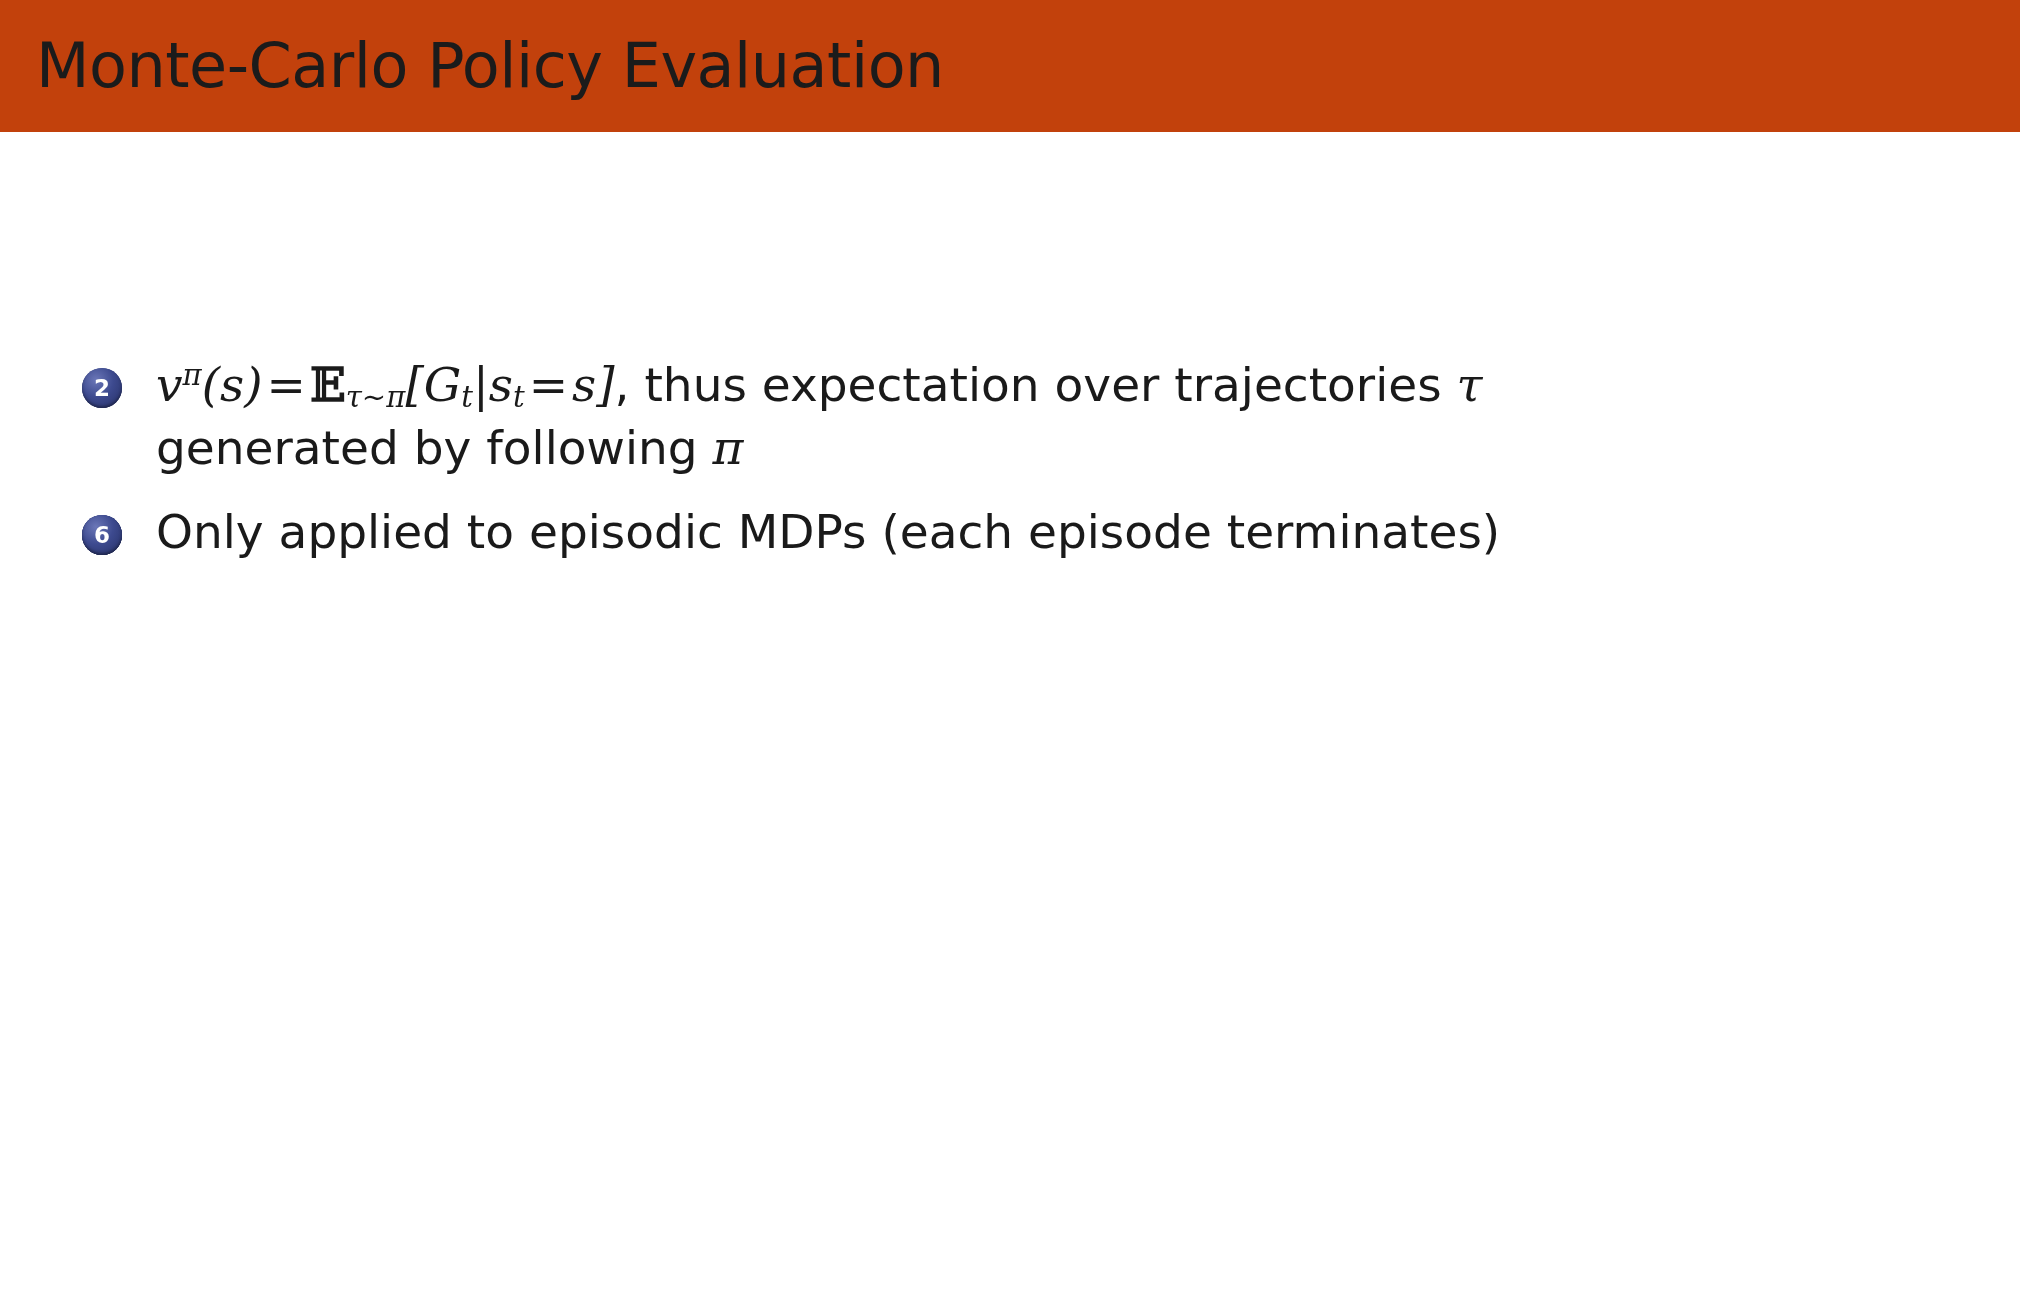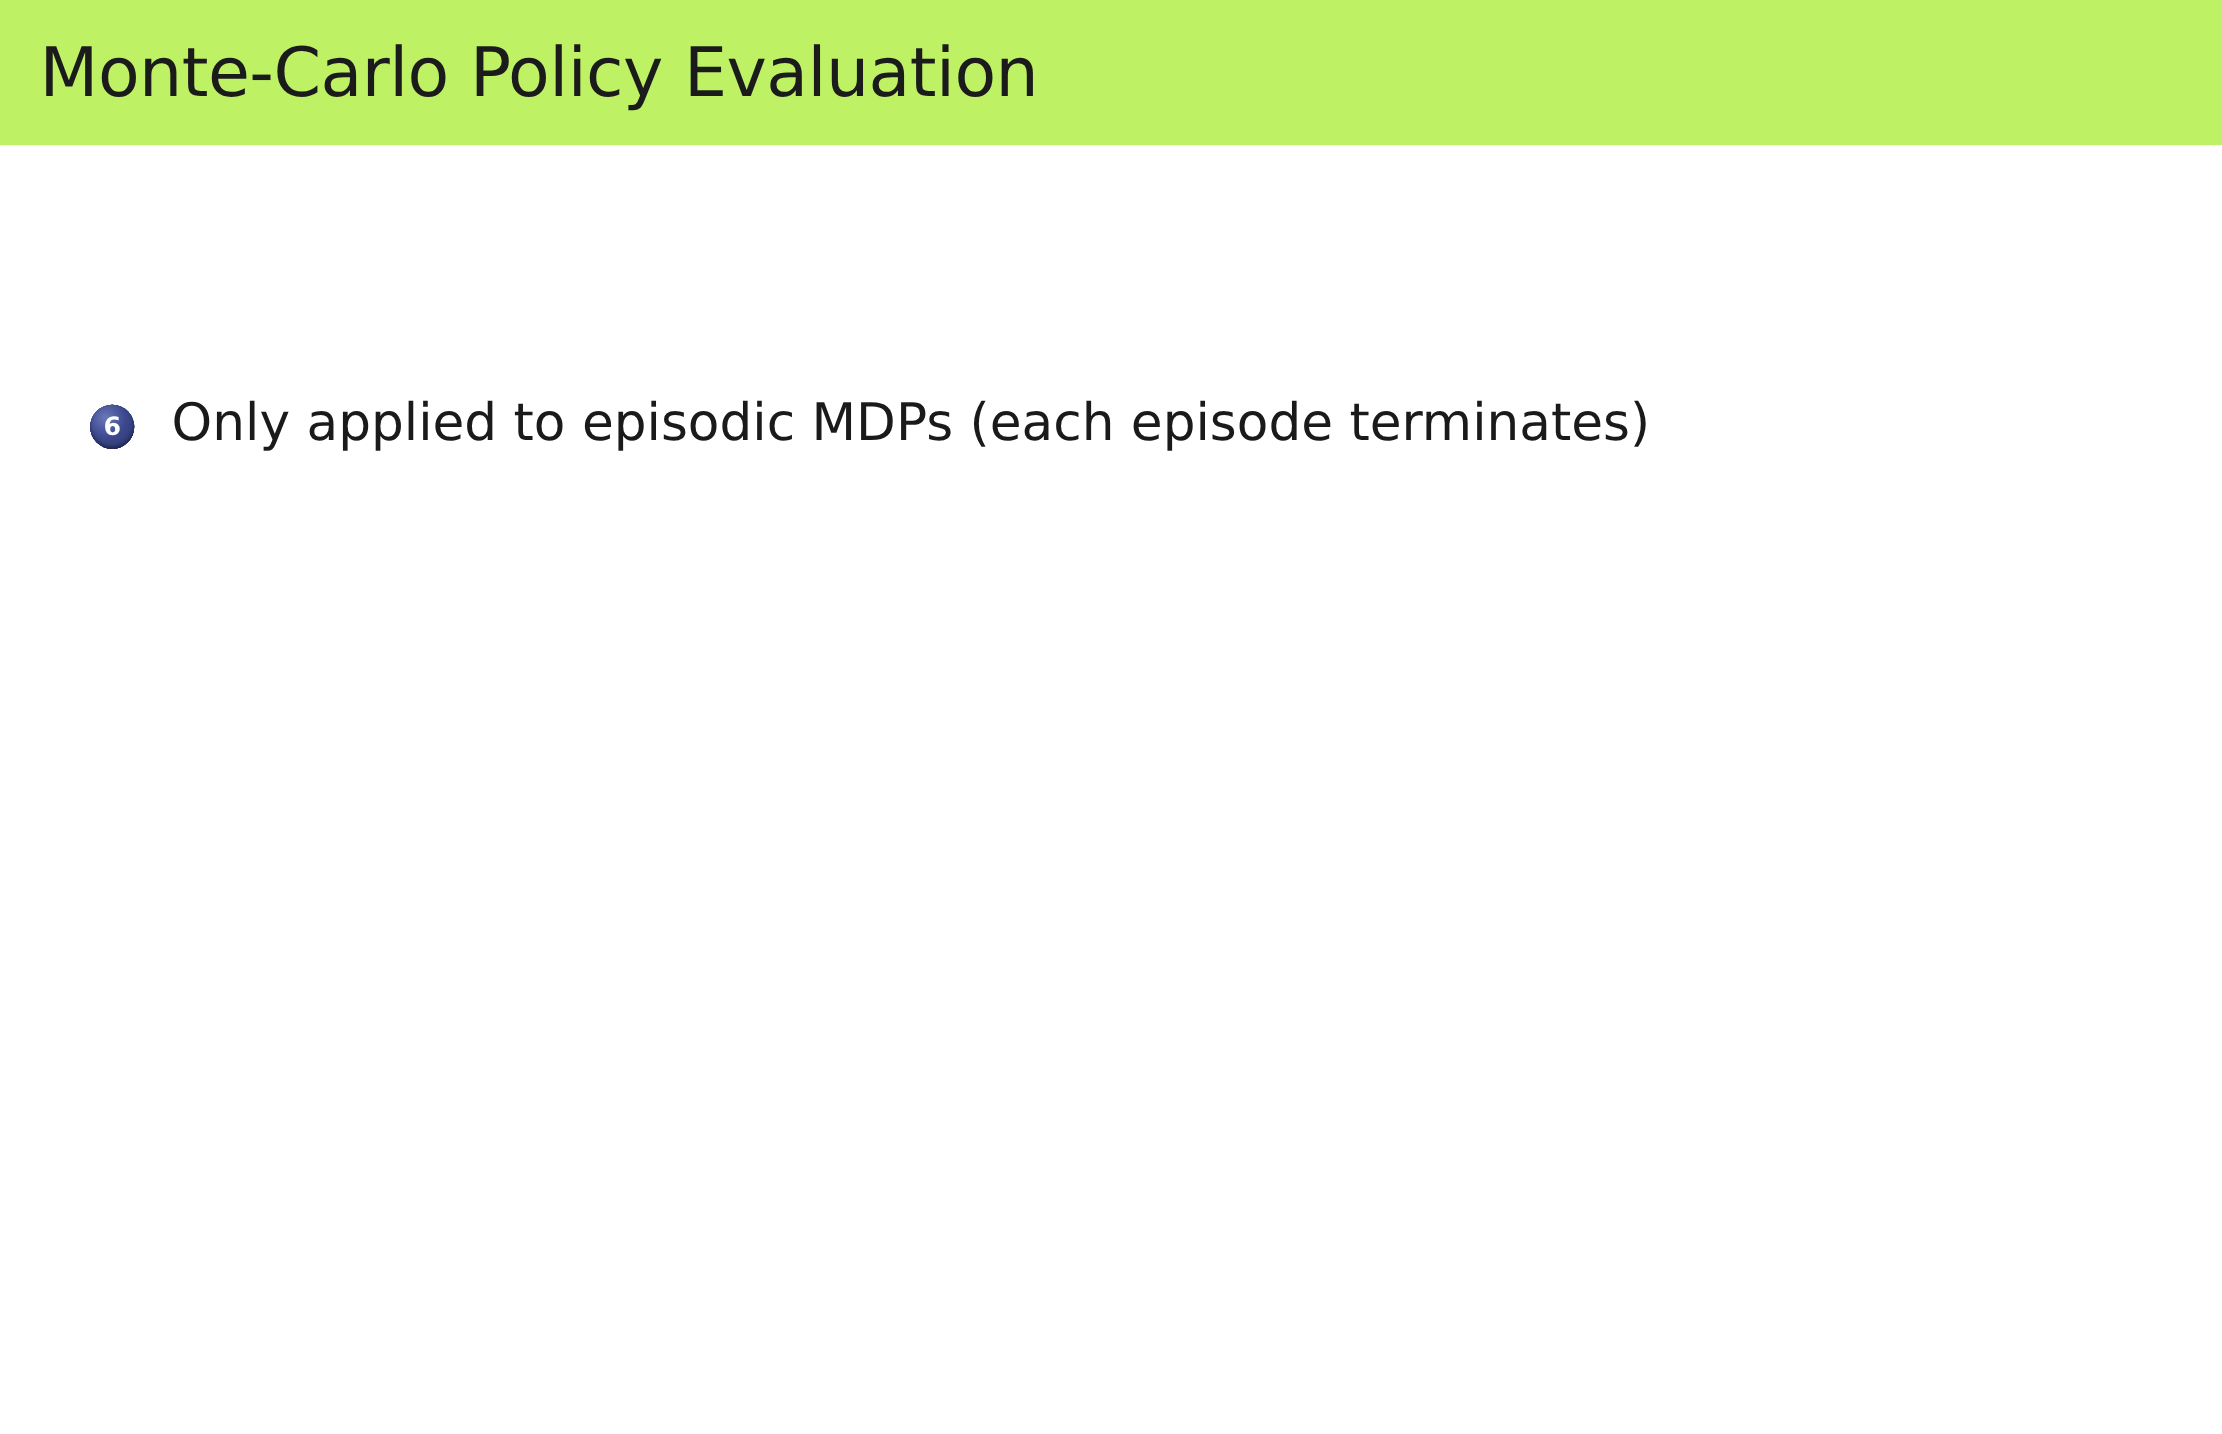--- a/index.html
+++ b/index.html
@@ -17,21 +17,21 @@
   .slide {
     position: relative;
     width: 2020px;
     height: 1304px;
     background: #ffffff;
     box-sizing: border-box;
   }
   .title-bar {
     width: 100%;
     height: 132px;
-    background: #bef264;
+    background: #c2410c;
     display: flex;
     align-items: center;
     box-sizing: border-box;
     padding-left: 36px;
   }
   .slide-title {
     font-size: 62px;
     font-weight: 400;
     color: #1b1b1b;
     letter-spacing: -0.5px;
@@ -112,20 +112,26 @@
 
   <div class="content">
     <ol class="points">
 
       <li>
         <span class="marker">1</span>
       </li>
 
       <li>
         <span class="marker">2</span>
+        <span>
+          <span class="math">v<sup>π</sup>(s)<span class="op">=</span><span class="blackboard">𝔼</span><sub>τ∼π</sub>[G<sub>t</sub>|s<sub>t</sub><span class="op">=</span>s]</span><span class="txt">, thus expectation over trajectories</span>
+          <span class="math">τ</span><br>
+          <span class="txt">generated by following</span>
+          <span class="math">π</span>
+        </span>
       </li>
 
       <li>
         <span class="marker">3</span>
       </li>
 
       <li>
         <span class="marker">4</span>
       </li>
 

